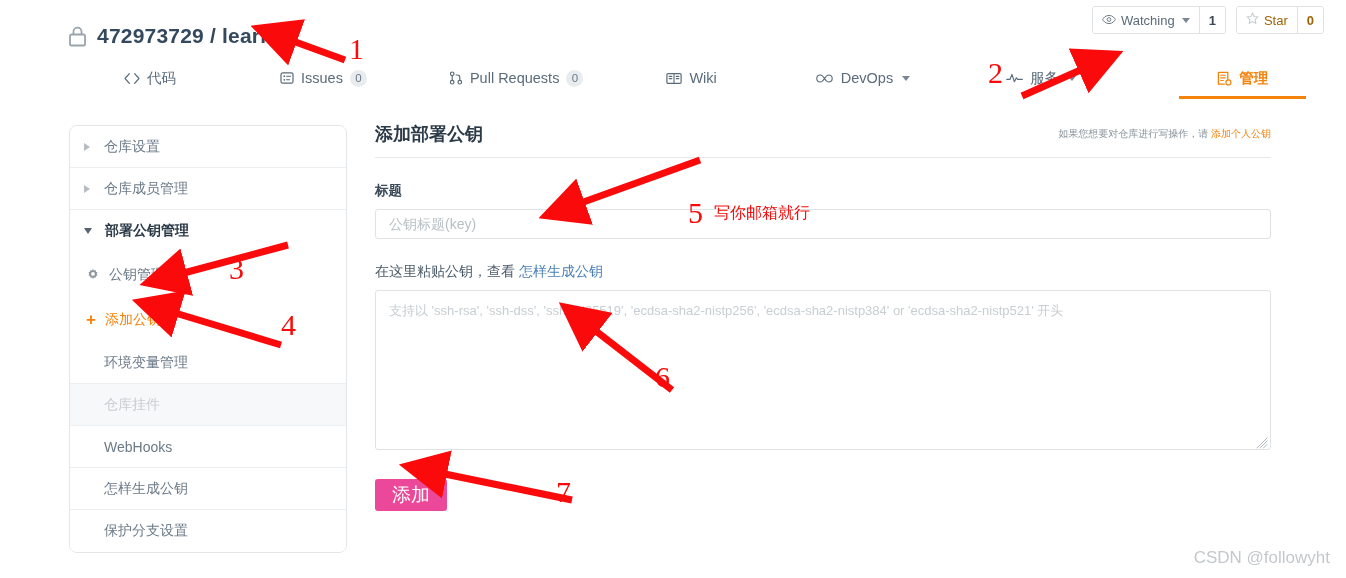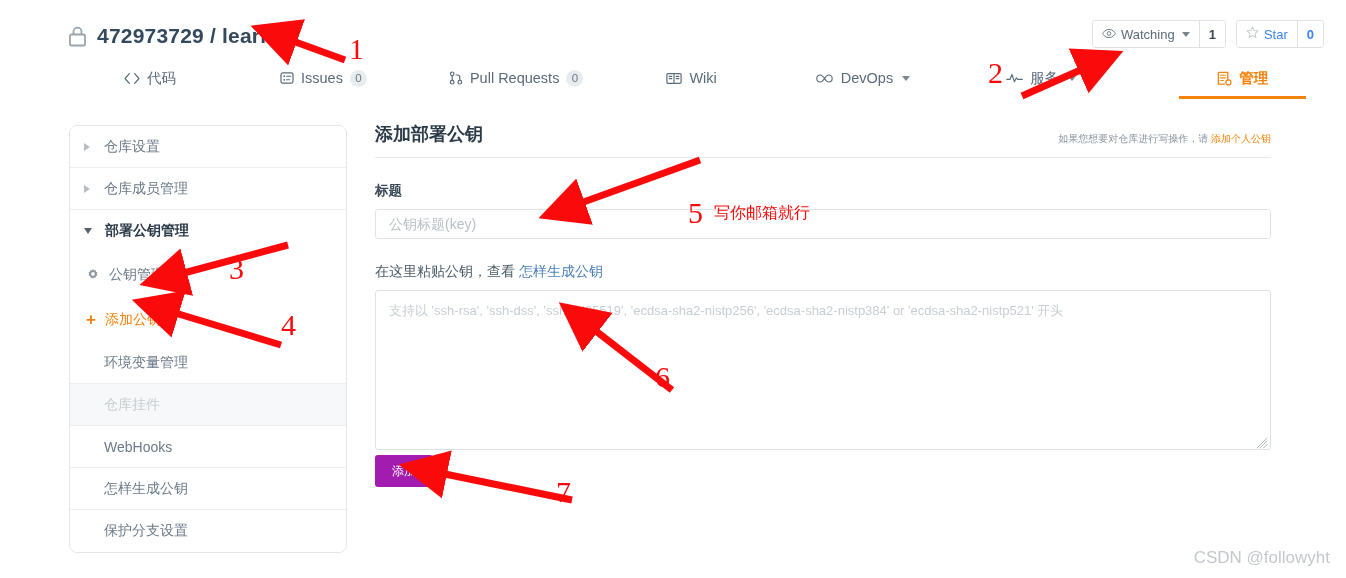--- a/index.html
+++ b/index.html
@@ -43,21 +43,21 @@
     font-size: 21px;
     font-weight: bold;
     color: #34495e;
     letter-spacing: .2px;
     white-space: nowrap;
   }
 
   .watch-star {
     position: absolute;
     right: 22px;
-    top: 20px;
+    top: 6px;
     display: flex;
     align-items: flex-start;
     gap: 10px;
   }
   .btn-group {
     display: flex;
     align-items: stretch;
     border: 1px solid #dfe2e5;
     border-radius: 3px;
     background: #fff;
@@ -77,21 +77,21 @@
     display: flex;
     align-items: center;
     padding: 0 9px;
     font-size: 13px;
     font-weight: bold;
     color: #3c4858;
     border-left: 1px solid #dfe2e5;
     background: #fff;
   }
   .btn-group.disabled .main,
-  .btn-group.disabled .count { color: #3b82f6; }
+  .btn-group.disabled .count { color: #a16207; }
   .caret-down {
     display: inline-block;
     width: 0; height: 0;
     border-left: 4px solid transparent;
     border-right: 4px solid transparent;
     border-top: 5px solid #7a8793;
     margin-left: 2px;
   }
 
   
@@ -223,21 +223,21 @@
 
   
   .main-panel {
     position: absolute;
     left: 375px;
     top: 22px;
     width: 896px;
   }
   .panel-head {
     display: flex;
-    align-items: flex-end;
+    align-items: center;
     justify-content: space-between;
     padding-bottom: 11px;
     border-bottom: 1px solid #e6e9eb;
   }
   .panel-title {
     font-size: 18px;
     font-weight: bold;
     color: #2b3a47;
   }
   .panel-hint {
@@ -293,29 +293,29 @@
   .resize-grip {
     position: absolute;
     right: 3px;
     bottom: 3px;
     width: 12px;
     height: 12px;
     pointer-events: none;
   }
 
   .submit-btn {
-    margin-top: 5px;
+    margin-top: 29px;
     display: inline-flex;
     align-items: center;
     justify-content: center;
     height: 32px;
     padding: 0 17px;
-    background: #a21caf;
+    background: #ec4899;
     color: #fff;
-    font-size: 12px;
+    font-size: 19px;
     border: none;
     border-radius: 3px;
     font-family: "Liberation Sans", "DejaVu Sans", sans-serif;
     cursor: pointer;
   }
 
   
   .anno-layer {
     position: absolute;
     left: 0; top: 0;

